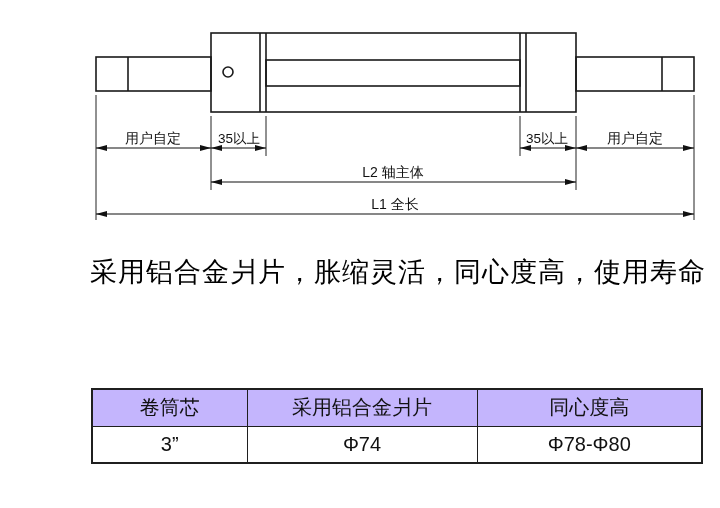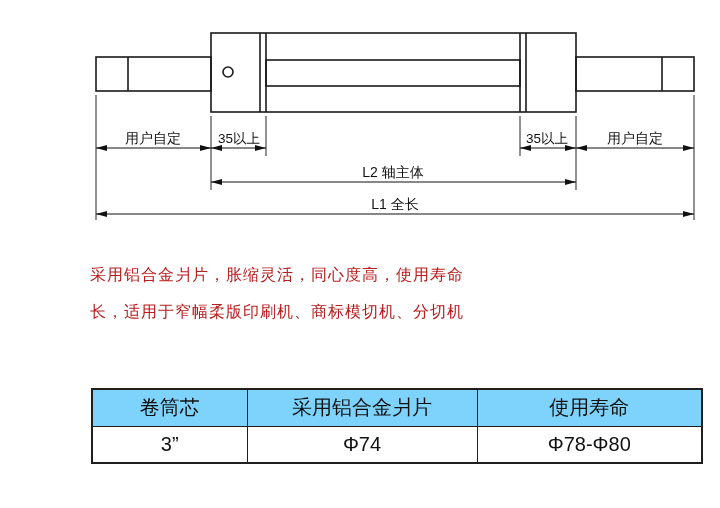--- a/index.html
+++ b/index.html
@@ -25,44 +25,45 @@
     font-family: "Liberation Sans", sans-serif;
     fill: #111111;
   }
   .dim-label { font-size: 14px; }
   .dim-label-small { font-size: 13.5px; }
   .description {
     position: absolute;
     top: 256px;
     left: 54px;
     width: 630px;
-    font-size: 16px;
+    font-size: 27px;
     line-height: 37px;
     letter-spacing: 1px;
-    color: #b91c1c;
+    color: #000000;
+    font-family: Liberation Mono, monospace;
   }
   table.spec {
     position: absolute;
     top: 388px;
     left: 55px;
     width: 610px;
     border-collapse: collapse;
     table-layout: fixed;
     font-size: 20px;
     color: #111111;
     text-align: center;
     border: 2px solid #1f1f1f;
   }
   table.spec th, table.spec td {
     border: 1px solid #1f1f1f;
     height: 37px;
     font-weight: normal;
     vertical-align: middle;
   }
-  table.spec thead th { background: #7dd3fc; }
+  table.spec thead th { background: #c4b5fd; }
   col.c1 { width: 155px; }
   col.c2 { width: 230px; }
   col.c3 { width: 225px; }
 </style>
 </head>
 <body>
 
 <div class="page">
 
   <div class="drawing">
@@ -109,34 +110,33 @@
       <text x="203" y="143" text-anchor="middle" class="dim-label-small">35以上</text>
       <text x="511" y="143" text-anchor="middle" class="dim-label-small">35以上</text>
       <text x="599" y="143" text-anchor="middle" class="dim-label">用户自定</text>
       <text x="357" y="177" text-anchor="middle" class="dim-label">L2 轴主体</text>
       <text x="359" y="209" text-anchor="middle" class="dim-label">L1 全长</text>
     </svg>
   </div>
 
   <div class="description">
     <div>采用铝合金爿片，胀缩灵活，同心度高，使用寿命</div>
-    <div>长，适用于窄幅柔版印刷机、商标模切机、分切机</div>
   </div>
 
   <table class="spec">
     <colgroup>
       <col class="c1">
         <col class="c2">
         <col class="c3">
     </colgroup>
     <thead>
       <tr>
         <th>卷筒芯</th>
         <th>采用铝合金爿片</th>
-        <th>使用寿命</th>
+        <th>同心度高</th>
       </tr>
     </thead>
     <tbody>
       <tr>
         <td>3”</td>
         <td>Φ74</td>
         <td>Φ78-Φ80</td>
       </tr>
     </tbody>
   </table>

